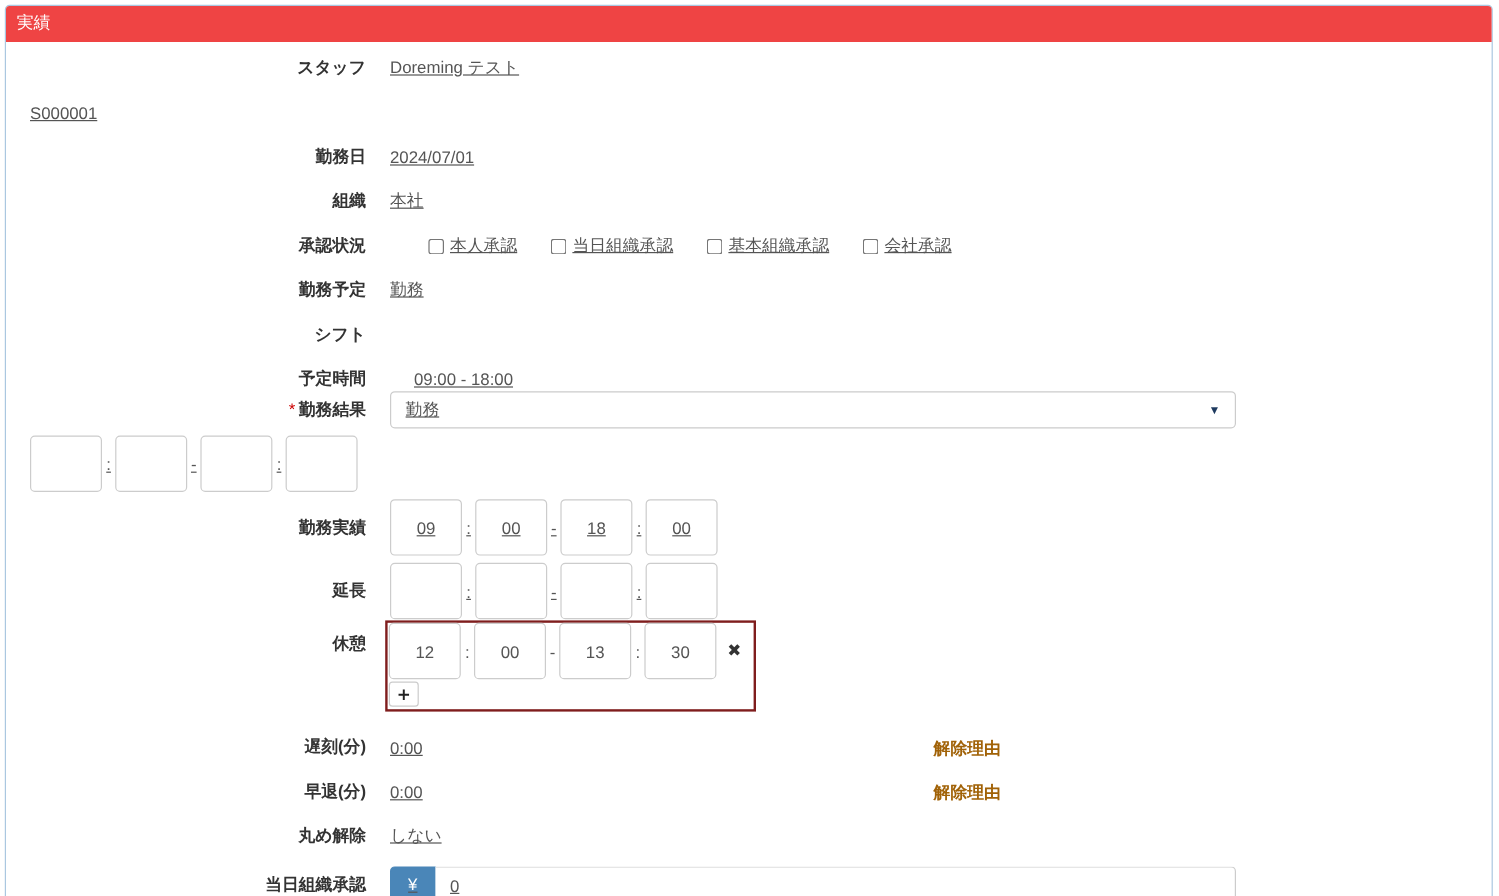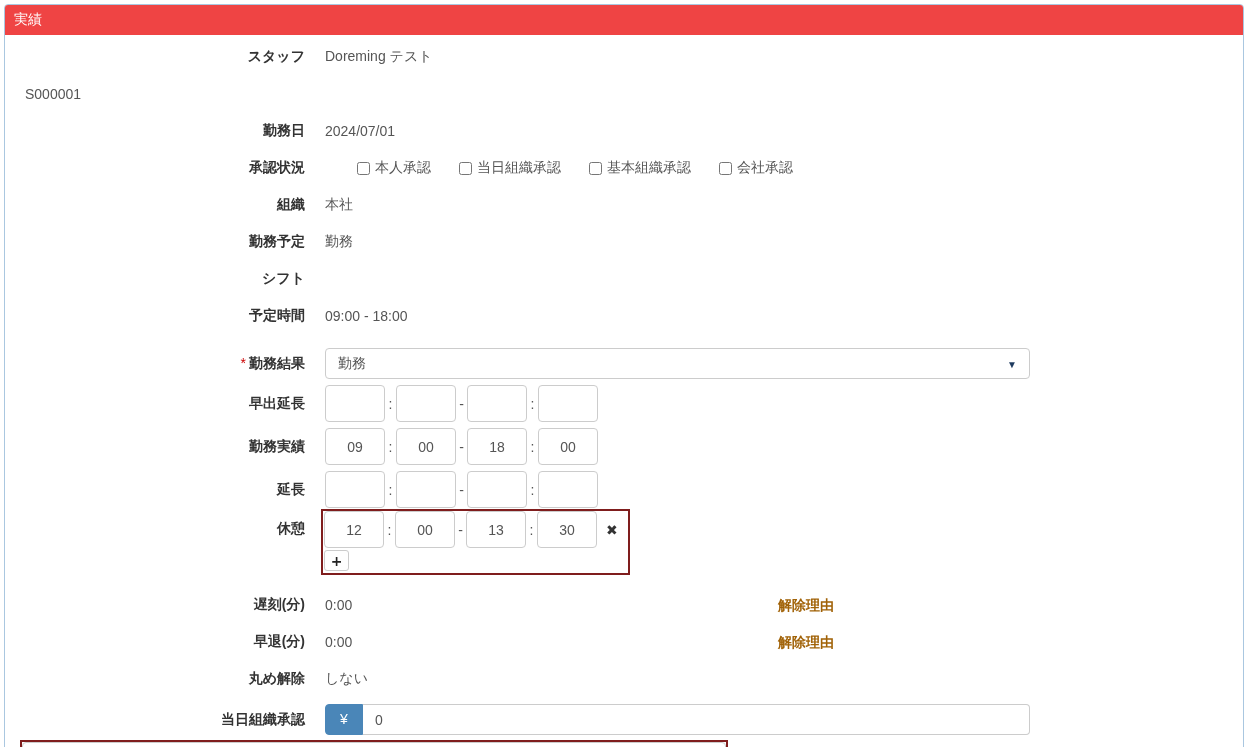--- a/index.html
+++ b/index.html
@@ -26,34 +26,34 @@
     padding: 5px 9px;
     border-radius: 3px 3px 0 0;
     font-size: 14px;
     line-height: 20px;
     font-family: Liberation Serif, serif;
   }
   .panel-body { padding: 12px 0 40px 0; }
 
   .frow { display: flex; align-items: center; margin-bottom: 17px; min-height: 20px; }
   .frow-input { margin-bottom: 6px; }
-  .mb13 { margin-bottom: 22px; }
+  .mb13 { margin-bottom: 0; gap: 20px; }
   .mb1  { margin-bottom: 1px; }
   .mb20 { margin-bottom: 20px; }
   .mb15 { margin-bottom: 15px; }
   .mb5  { margin-bottom: 5px; }
 
   .flabel {
     width: 300px; flex-shrink: 0;
     text-align: right;
     font-weight: bold;
     color: #333;
   }
   .req { color: #cc0000; font-weight: normal; margin-right: 3px; }
-  .fvalue { margin-left: 20px; position: relative; flex: 1; color: #555; }
+  .fvalue { margin-left: 20px; position: relative; flex: 1; color: #555; text-decoration: underline; }
 
   
   .cbrow { display: flex; align-items: center; padding-left: 32px; }
   .cbgroup { display: flex; align-items: center; margin-right: 28px; }
   .cbgroup input[type="checkbox"] { width: 13px; height: 13px; margin: 0 5px 0 0; }
   .cbgroup .cblabel { color: #555; }
 
   
   .sel {
     position: relative;
@@ -66,21 +66,21 @@
     cursor: pointer;
   }
   .sel .caret {
     position: absolute; right: 12px; top: 0;
     line-height: 31px; font-size: 10px; color: #1e3a5f;
   }
 
   
   .tgroup { display: flex; align-items: center; }
   .tinput {
-    width: 60px; height: 37px;
+    width: 60px; height: 47px;
     border: 1px solid #ccc; border-radius: 4px;
     text-align: center;
     font-family: inherit; font-size: 14px; color: #555;
     padding: 4px;
     outline: none;
   }
   .tsep { width: 11px; text-align: center; color: #555; flex-shrink: 0; }
 
   
   .annot {
@@ -155,20 +155,25 @@
       <div class="fvalue">Doreming テスト</div>
     </div>
 
     <div class="frow">
       <div class="fvalue">S000001</div>
     </div>
 
     <div class="frow">
       <div class="flabel">勤務日</div>
       <div class="fvalue">2024/07/01</div>
+    </div>
+
+    <div class="frow">
+      <div class="flabel">組織</div>
+      <div class="fvalue">本社</div>
     </div>
 
     <div class="frow">
       <div class="flabel">承認状況</div>
       <div class="fvalue cbrow">
         <span class="cbgroup">
           <input type="checkbox" style="">
           <span class="cblabel">本人承認</span>
         </span>
         <span class="cbgroup">
@@ -180,25 +185,20 @@
           <span class="cblabel">基本組織承認</span>
         </span>
         <span class="cbgroup">
           <input type="checkbox" style="">
           <span class="cblabel">会社承認</span>
         </span>
       </div>
     </div>
 
     <div class="frow">
-      <div class="flabel">組織</div>
-      <div class="fvalue">本社</div>
-    </div>
-
-    <div class="frow">
       <div class="flabel">勤務予定</div>
       <div class="fvalue">勤務</div>
     </div>
 
     <div class="frow">
       <div class="flabel">シフト</div>
       <div class="fvalue"></div>
     </div>
 
     <div class="frow mb13">
@@ -212,21 +212,20 @@
       </div>
       <div class="fvalue">
         <div class="sel">
           <span>勤務</span>
           <span class="caret">▼</span>
         </div>
       </div>
     </div>
 
     <div class="frow frow-input">
-      <div class="flabel">早出延長</div>
       <div class="fvalue">
         <div class="tgroup">
           <input class="tinput" value="" style="">
           <span class="tsep">:</span>
           <input class="tinput" value="" style="">
           <span class="tsep">-</span>
           <input class="tinput" value="" style="">
           <span class="tsep">:</span>
           <input class="tinput" value="" style="">
         </div>

